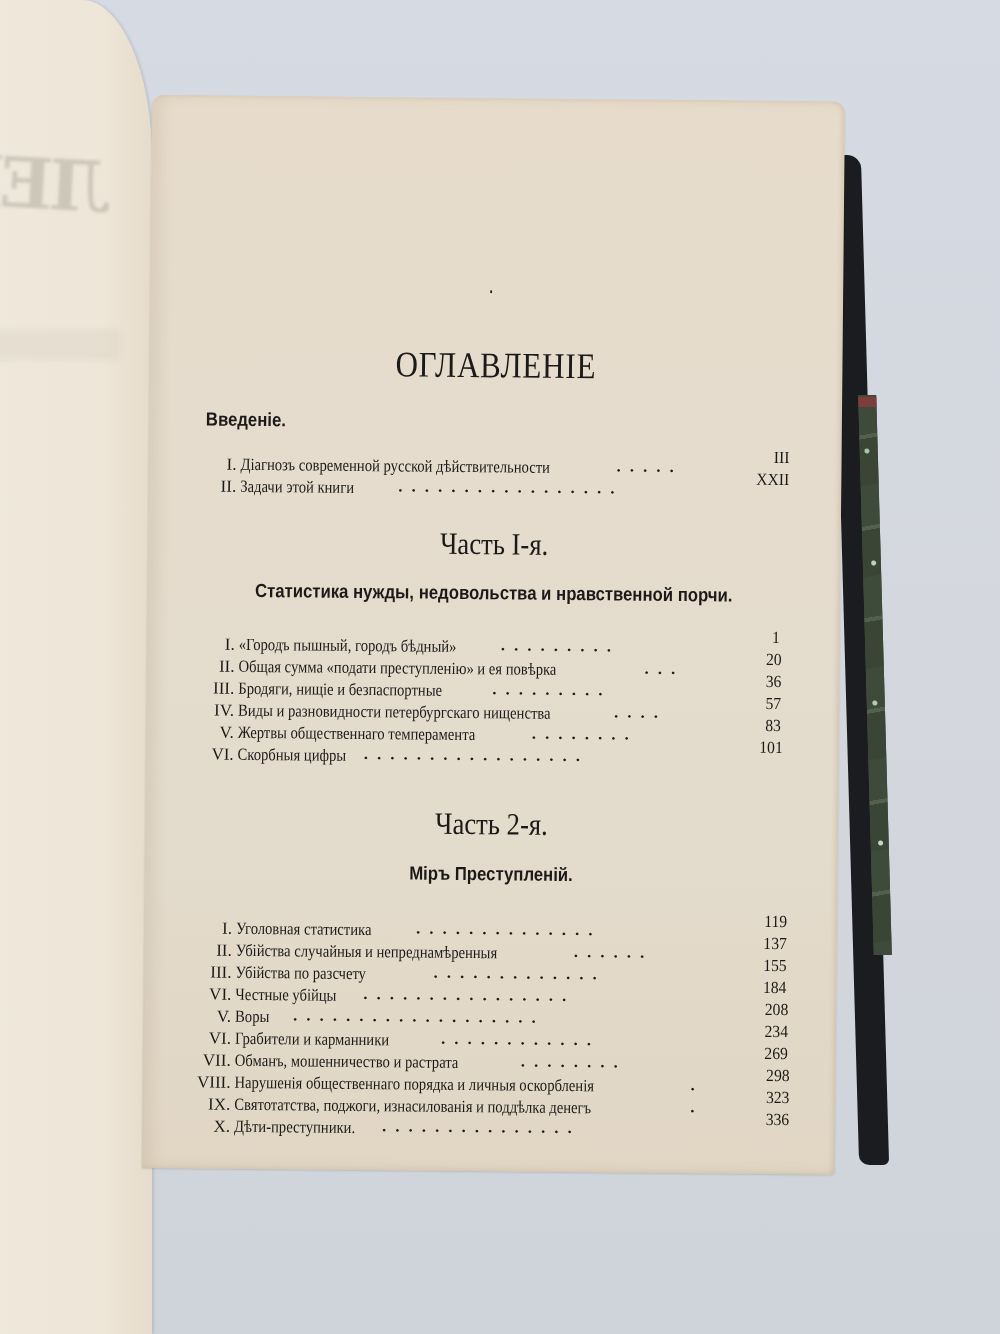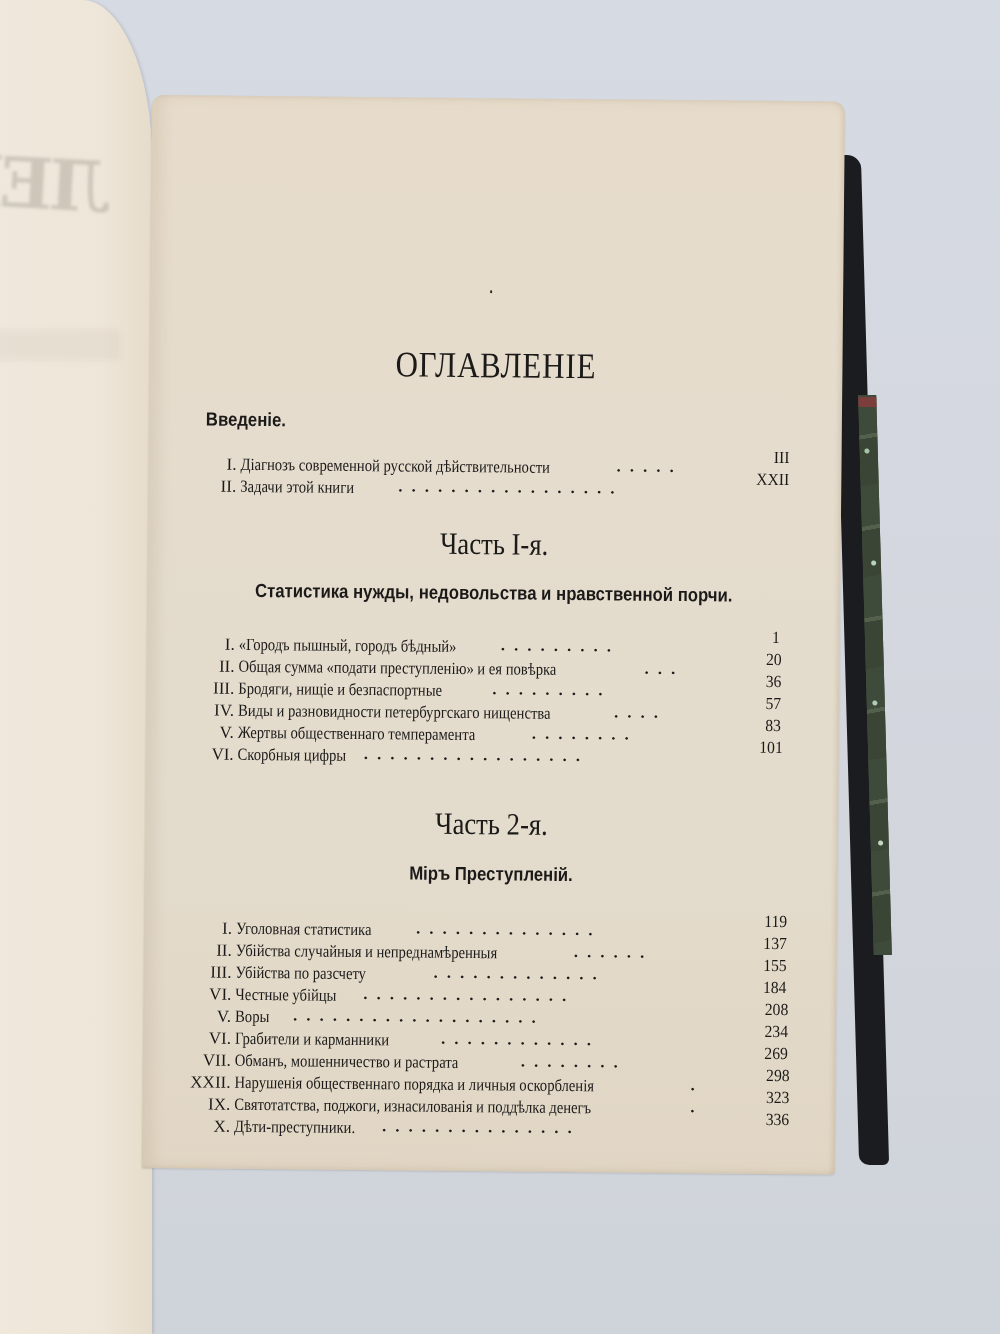--- a/index.html
+++ b/index.html
@@ -205,21 +205,21 @@
       <span class="dots" style="left:298px;width:266px">............</span>
       <span class="page-no" style="right:48px">234</span>
     </div>
     <div class="row" style="top:954px">
       <span class="num">VII.</span>
       <span class="label">Обманъ, мошенничество и растрата</span>
       <span class="dots" style="left:378px;width:186px">........</span>
       <span class="page-no" style="right:48px">269</span>
     </div>
     <div class="row" style="top:976px">
-      <span class="num">XXII.</span>
+      <span class="num">VIII.</span>
       <span class="label">Нарушенія общественнаго порядка и личныя оскорбленія</span>
       <span class="dots" style="left:548px;width:20px">.</span>
       <span class="page-no" style="right:46px">298</span>
     </div>
     <div class="row" style="top:998px">
       <span class="num">IX.</span>
       <span class="label">Святотатства, поджоги, изнасилованія и поддѣлка денегъ</span>
       <span class="dots" style="left:548px;width:20px">.</span>
       <span class="page-no" style="right:46px">323</span>
     </div>

